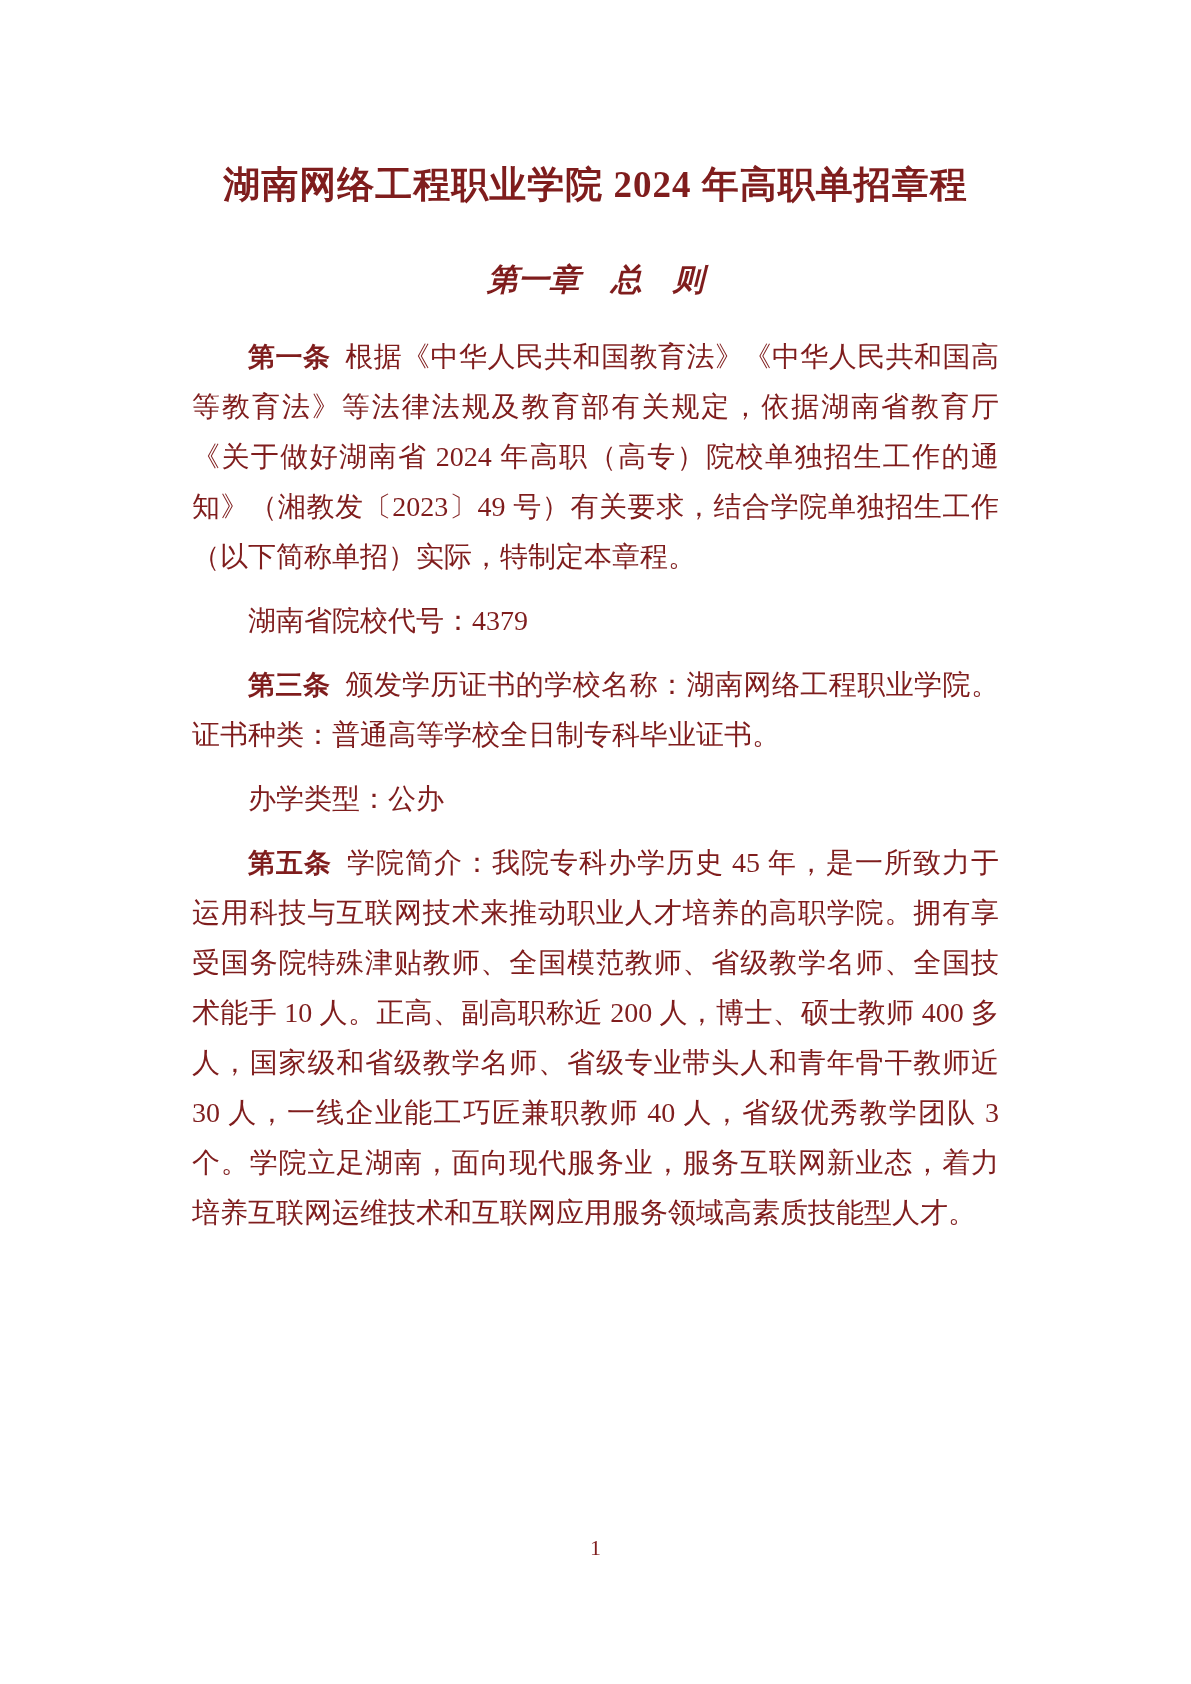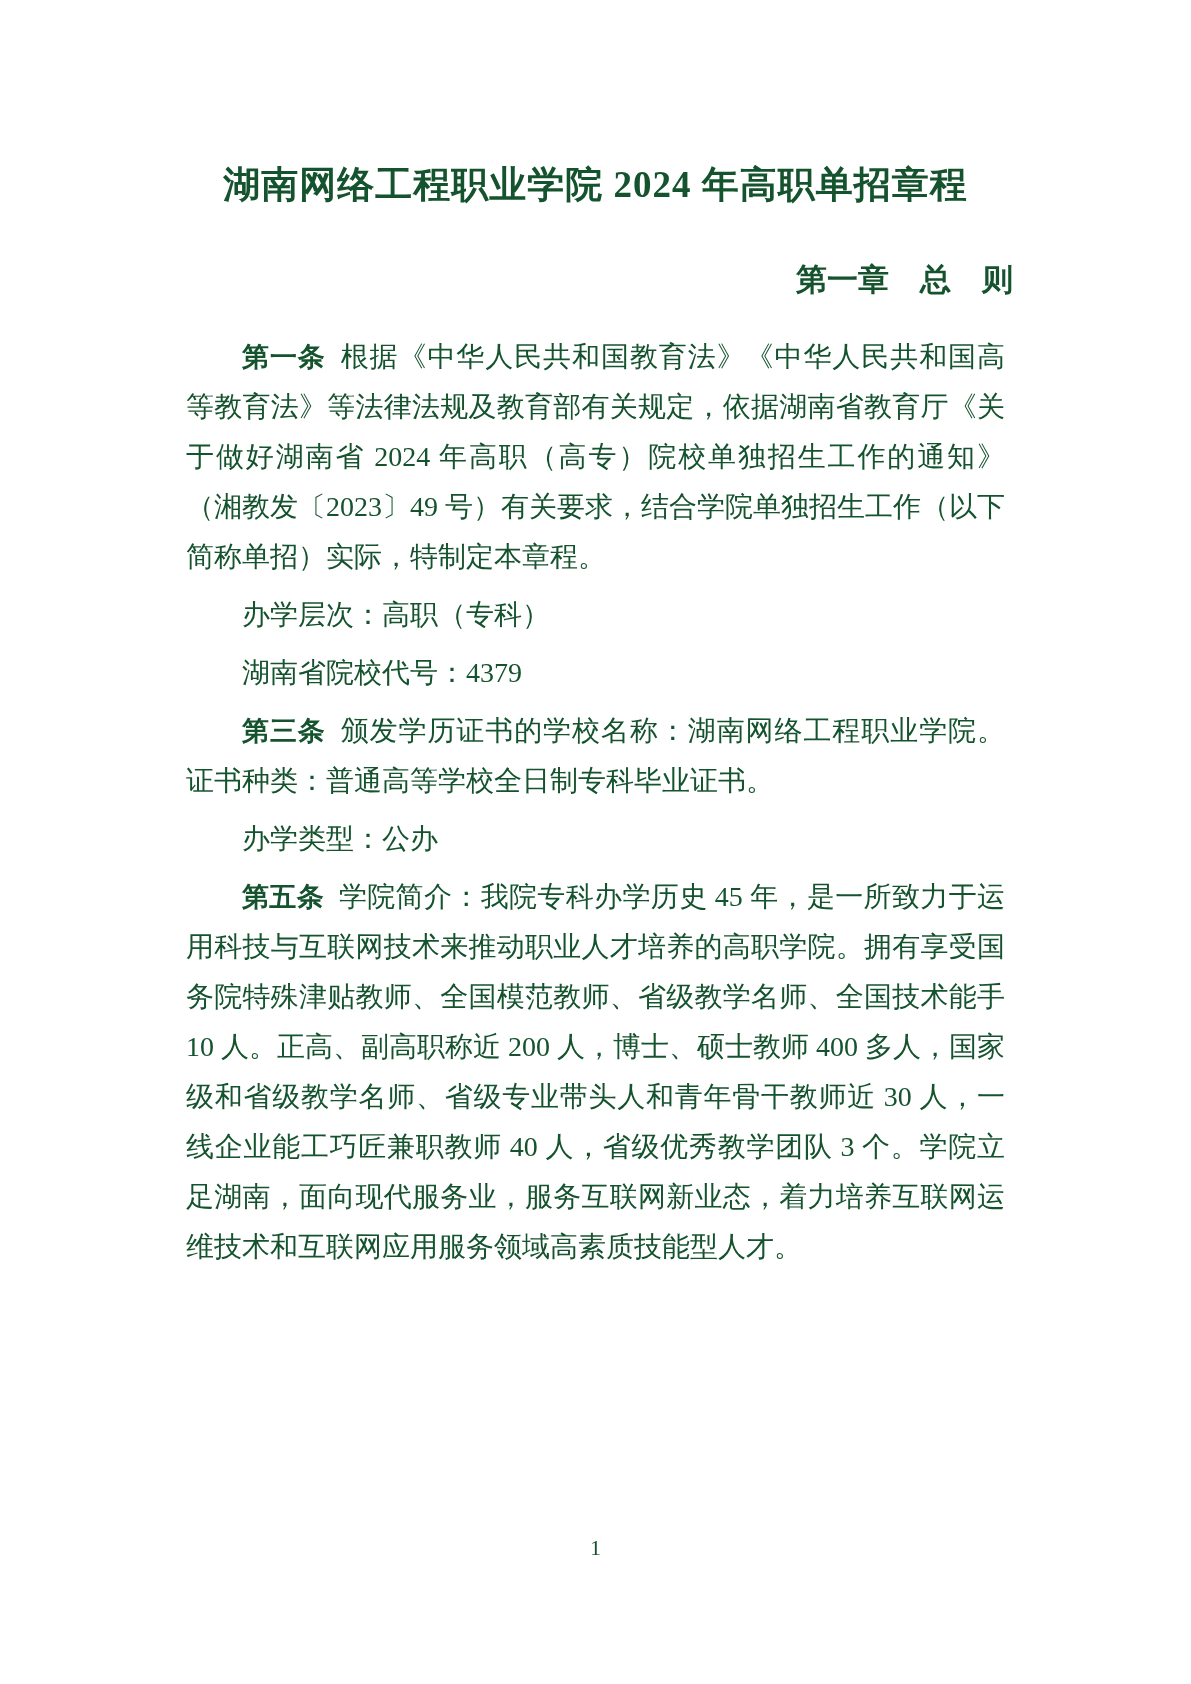--- a/index.html
+++ b/index.html
@@ -6,52 +6,53 @@
     margin: 0;
     padding: 0;
     background: #ffffff;
   }
   .page {
     position: relative;
     width: 1191px;
     height: 1684px;
     margin: 0 auto;
     background: #ffffff;
-    color: #14532d;
+    color: #7f1d1d;
     box-sizing: border-box;
     padding: 0 178px;
     font-family: "Liberation Serif", "DejaVu Serif", serif;
     overflow: hidden;
   }
   .doc-title {
     margin: 0;
     padding-top: 163px;
     font-size: 37px;
     line-height: 44px;
     font-weight: 700;
     text-align: center;
     letter-spacing: 1px;
     white-space: nowrap;
   }
   .chapter-heading {
     margin: 57px 0 0 0;
     font-size: 31px;
     line-height: 32px;
     font-weight: 700;
-    text-align: right;
+    text-align: center;
     word-spacing: 0.75em;
+    font-style: italic;
   }
   .doc-body {
     margin-top: 36px;
     font-size: 28px;
     line-height: 50px;
     text-align: justify;
   }
   .doc-body p {
-    margin: 8px;
+    margin: 14px;
     padding: 0;
     text-indent: 2em;
   }
   .lbl {
     font-weight: 700;
     margin-right: 0.55em;
     font-family: "Liberation Sans", "DejaVu Sans", sans-serif;
     font-size: 27px;
   }
   .page-number {
@@ -73,21 +74,20 @@
 
   <h2 class="chapter-heading">第一章 总 则</h2>
 
   <div class="doc-body">
 
     <p><span class="lbl">第一条</span><span>根据《中华人民共和国教育法》《中华人民共和国高等教育法》等法律法规及教育部有关规定，依据湖南省教育厅《关于做好湖南省 2024 年高职（高专）院校单独招生工作的通知》（湘教发〔2023〕49 号）有关要求，结合学院单独招生工作（以下简称单招）实际，特制定本章程。</span></p>
 
 
 
 
-    <p><span>办学层次：高职（专科）</span></p>
 
     <p><span>湖南省院校代号：4379</span></p>
 
     <p><span class="lbl">第三条</span><span>颁发学历证书的学校名称：湖南网络工程职业学院。证书种类：普通高等学校全日制专科毕业证书。</span></p>
 
     <p><span>办学类型：公办</span></p>
 
 
     <p><span class="lbl">第五条</span><span>学院简介：我院专科办学历史 45 年，是一所致力于运用科技与互联网技术来推动职业人才培养的高职学院。拥有享受国务院特殊津贴教师、全国模范教师、省级教学名师、全国技术能手 10 人。正高、副高职称近 200 人，博士、硕士教师 400 多人，国家级和省级教学名师、省级专业带头人和青年骨干教师近 30 人，一线企业能工巧匠兼职教师 40 人，省级优秀教学团队 3 个。学院立足湖南，面向现代服务业，服务互联网新业态，着力培养互联网运维技术和互联网应用服务领域高素质技能型人才。</span></p>
 

